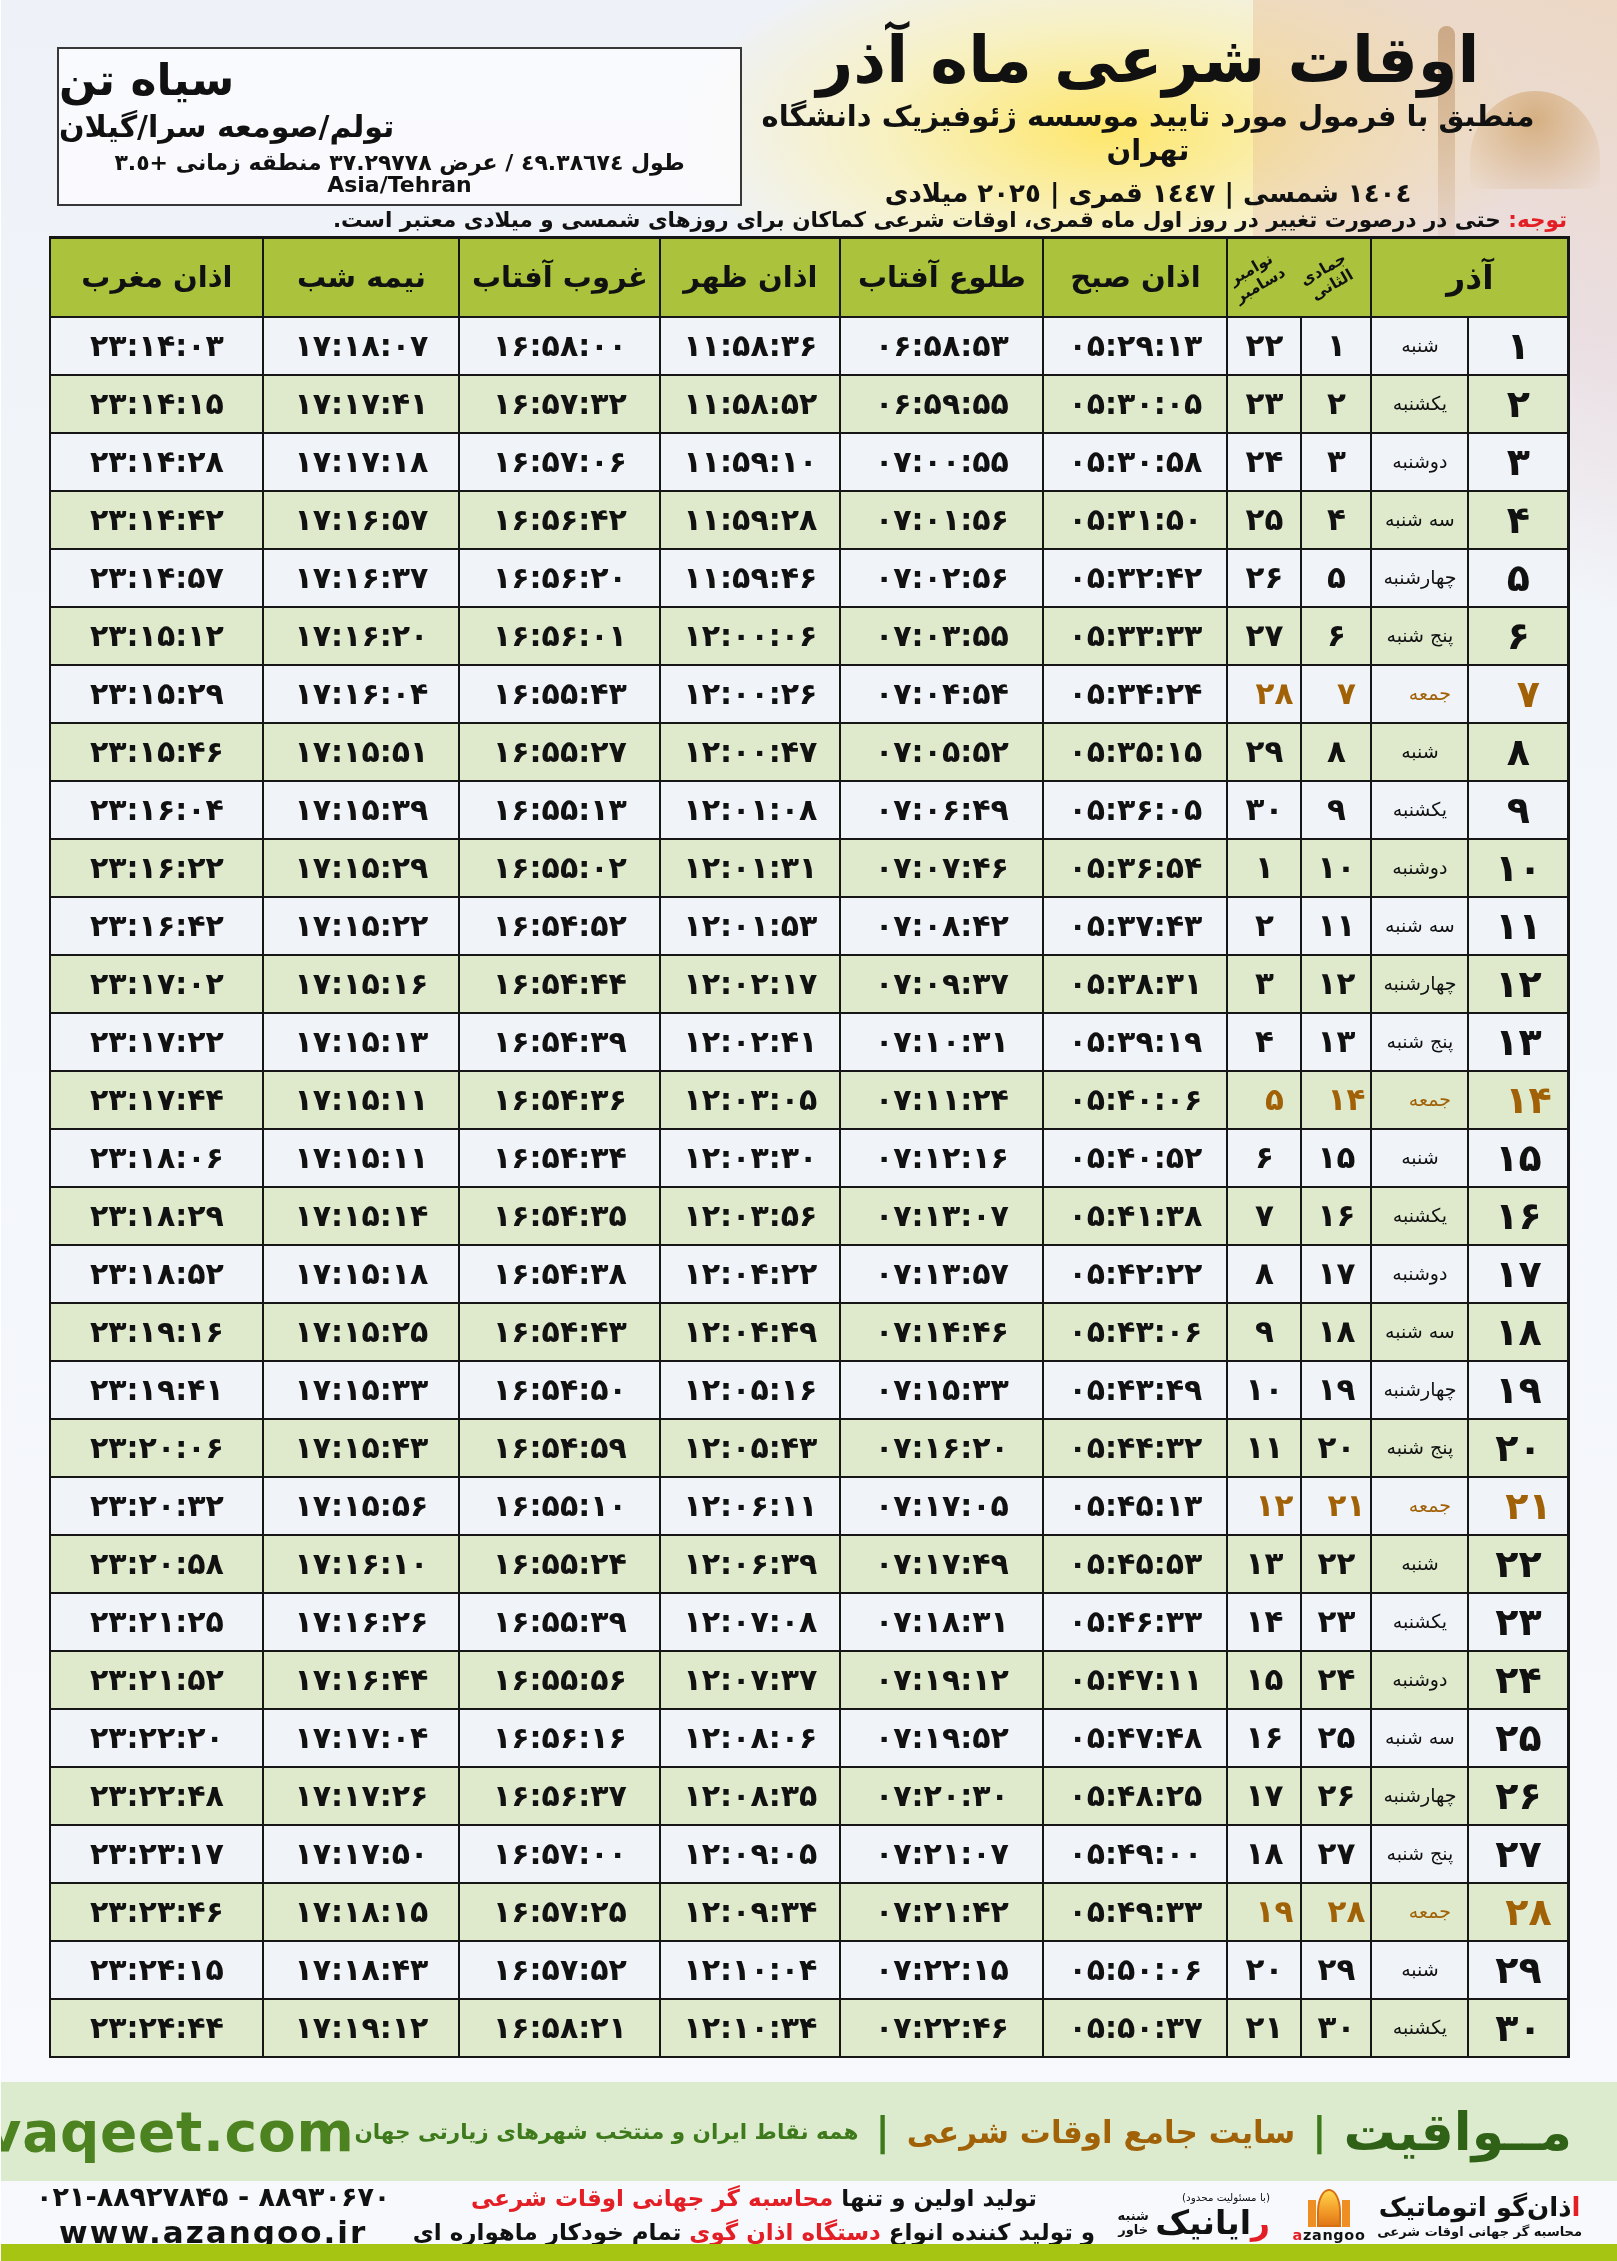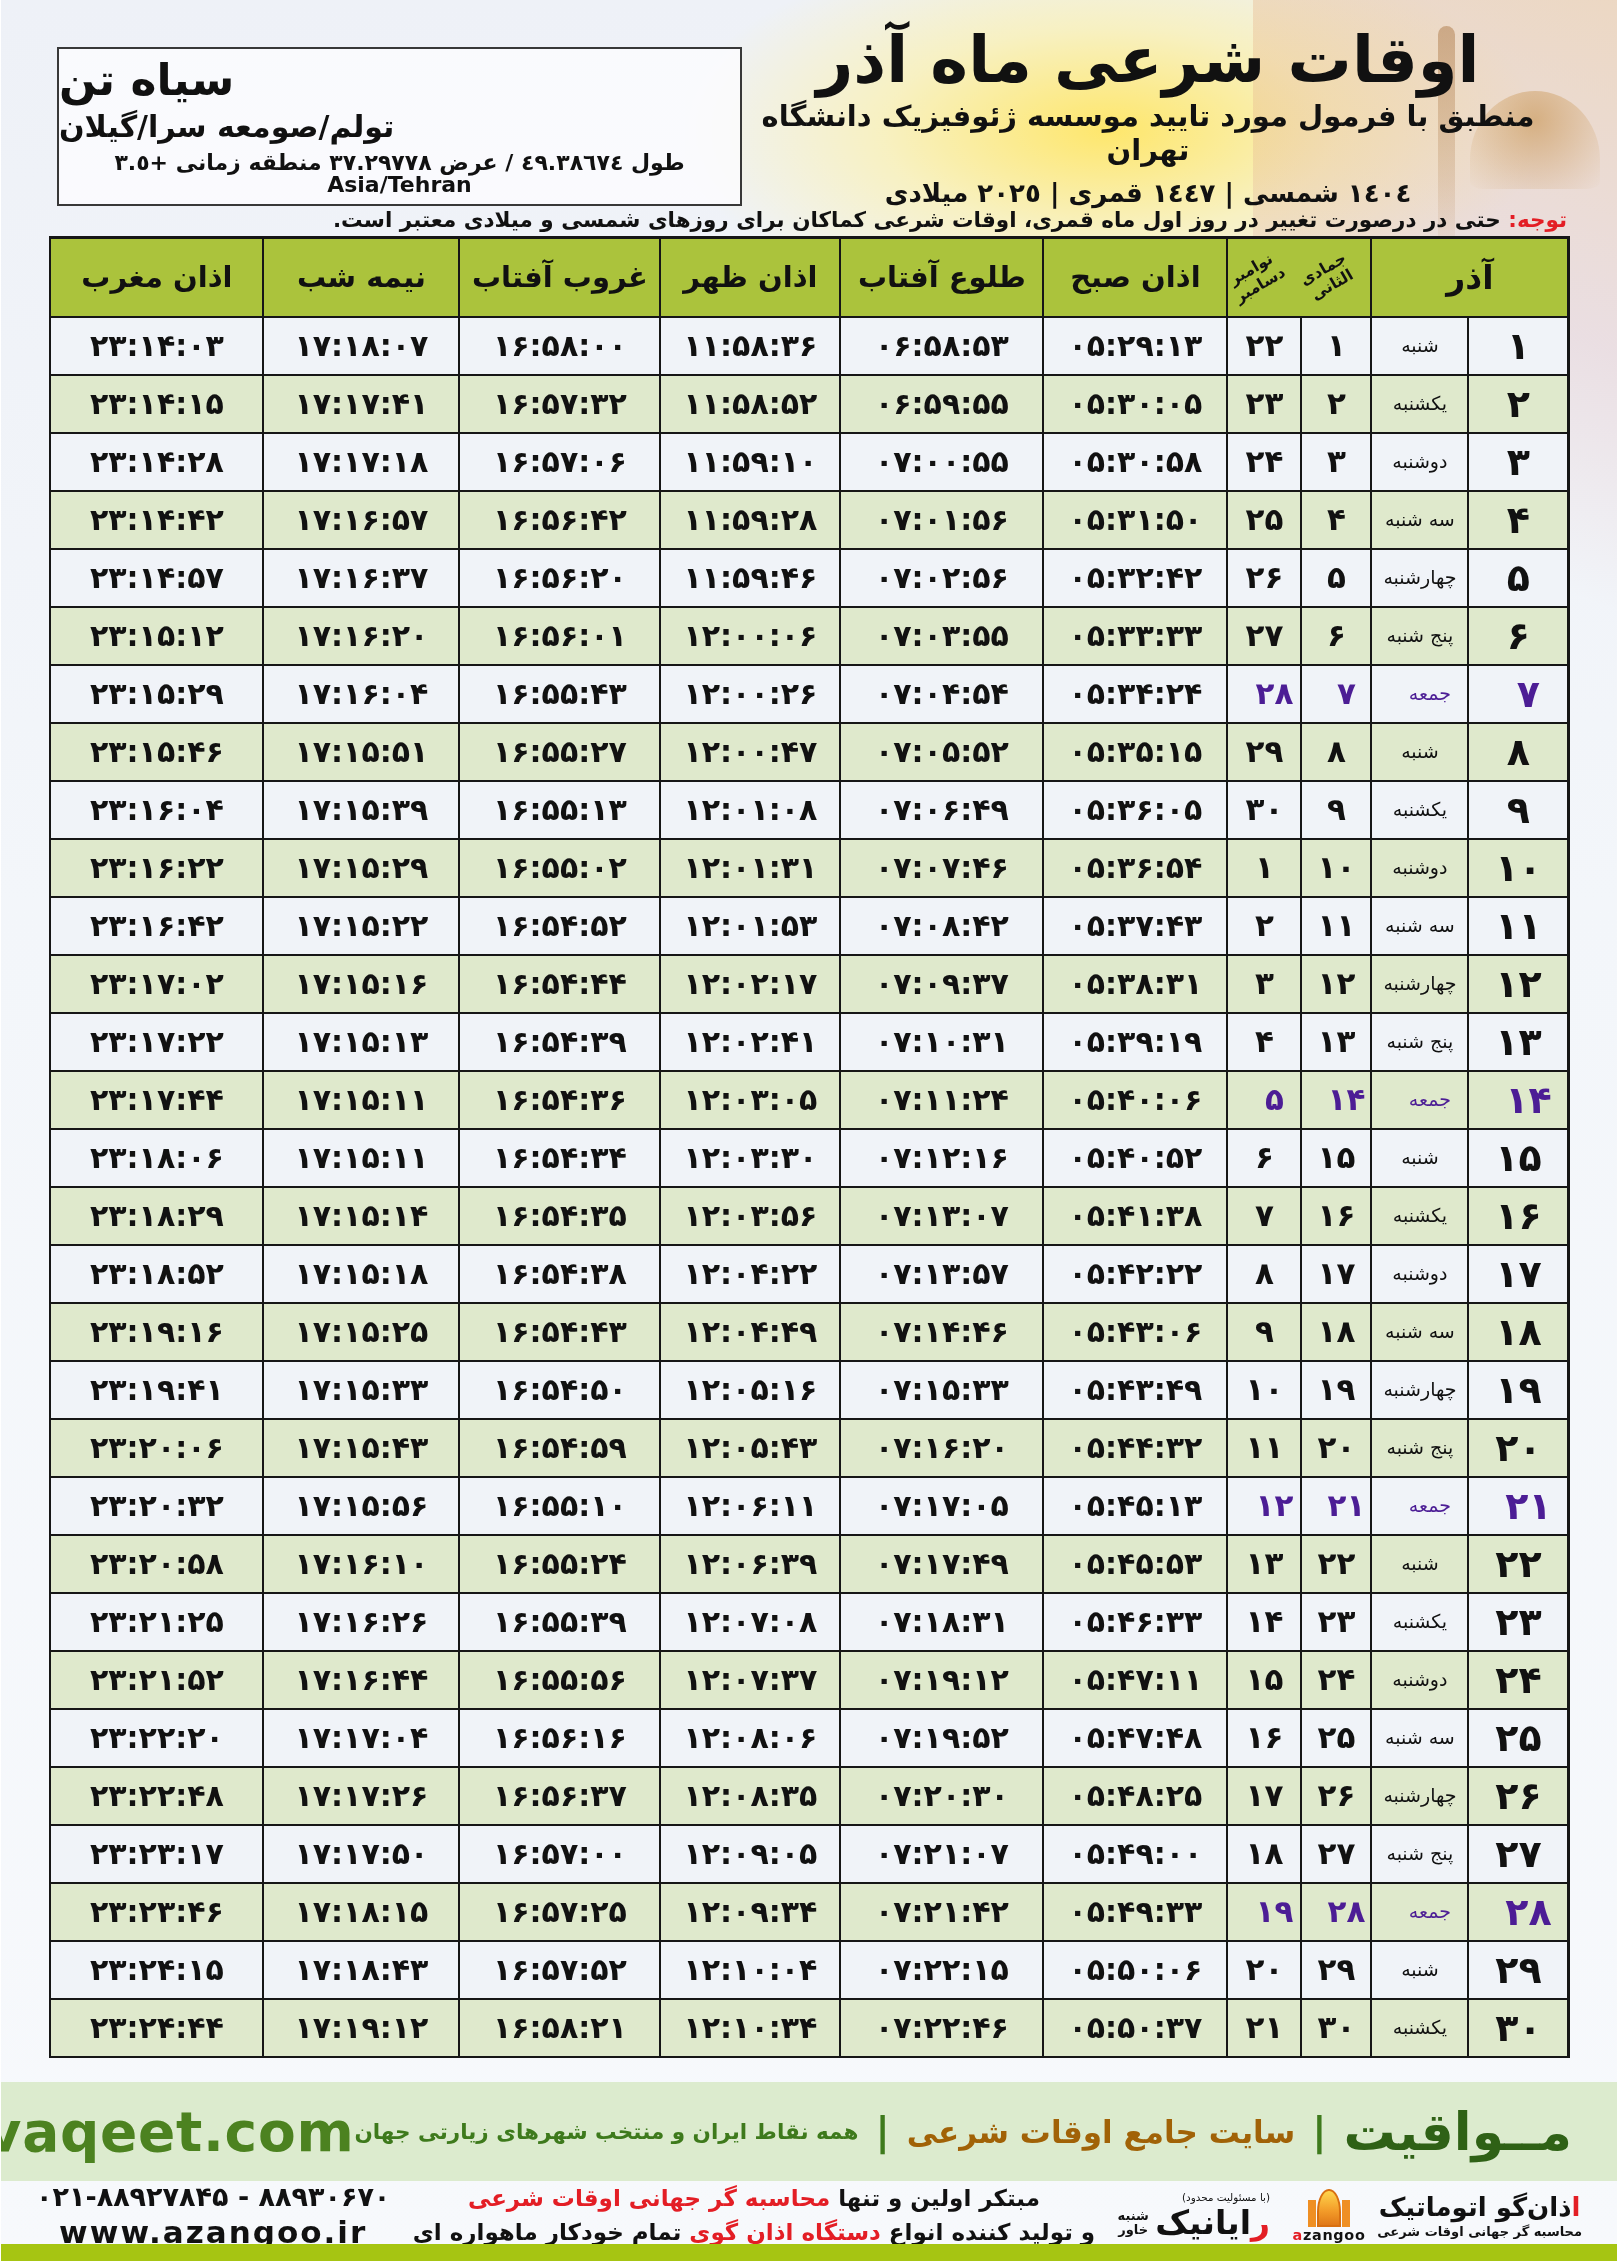--- a/index.html
+++ b/index.html
@@ -45,21 +45,21 @@
   .h-azar{grid-column:span 2;font-size:33px;justify-content:center;}
   .h-mini{grid-column:span 2;gap:1.3px;}
   .rot{transform:rotate(-30deg);font-size:15.7px;font-weight:bold;white-space:pre-line;text-align:center;line-height:1.15;}
   .cell{display:flex;align-items:center;justify-content:center;line-height:1;}
   .row-odd{background:#f0f3f8;}
   .row-even{background:#dfe9cc;}
   .c-day{font-size:38px;font-weight:bold;}
   .c-wd{font-size:19px;font-weight:normal;}
   .c-num{font-size:31px;font-weight:bold;}
   .c-time{font-size:30px;font-weight:bold;letter-spacing:0.7px;}
-  .fri{color:#4c1d95;padding-left:20px;}
+  .fri{color:#a16207;padding-left:20px;}
 
   
   .band{position:absolute;top:2082px;left:0;width:1618px;height:99px;background:#dcebce;
     display:flex;align-items:center;justify-content:space-between;box-sizing:border-box;padding:0 46px 0 85px;}
   .band-fa{display:flex;align-items:center;gap:17px;white-space:nowrap;}
   .band-logo{font-size:52px;font-weight:bold;color:#2f6116;}
   .band-pipe{font-size:39px;font-weight:bold;color:#3e7a1c;}
   .band-desc{font-size:31px;font-weight:bold;color:#a16207;}
   .band-desc2{font-size:21.5px;font-weight:bold;color:#3e7a1c;}
   .band-en{font-size:55px;font-weight:bold;color:#4c8220;direction:ltr;letter-spacing:0.7px;}
@@ -460,21 +460,21 @@
   <div class="rayanik">
     <div class="ray-note">(با مسئولیت محدود)</div>
     <div class="ray-main"><span class="red">ر</span><span>ایانیک</span></div>
     <div class="ray-side">
       <span>شنبه</span>
       <span>خاور</span>
     </div>
   </div>
 
   <div class="mid-text">
-    <div class="mid-line"><span>مبتکر اولین و تنها </span><span class="red">محاسبه گر جهانی اوقات شرعی</span></div>
+    <div class="mid-line"><span>تولید اولین و تنها </span><span class="red">محاسبه گر جهانی اوقات شرعی</span></div>
     <div class="mid-line"><span>و تولید کننده انواع </span><span class="red">دستگاه اذان گوی</span><span> تمام خودکار ماهواره ای</span></div>
   </div>
 
   <div class="contact">
     <div class="phones">۰۲۱-۸۸۹۲۷۸۴۵ - ۸۸۹۳۰۶۷۰</div>
     <div class="site">www.azangoo.ir</div>
   </div>
 </div>
 
 <div class="greenbar z"></div>

